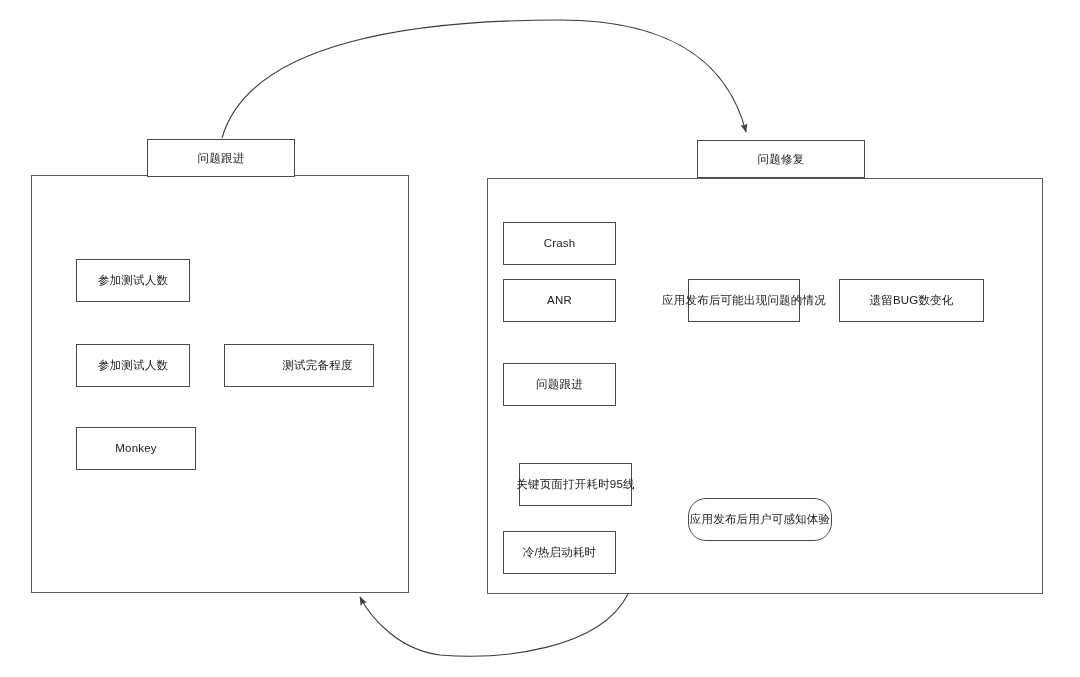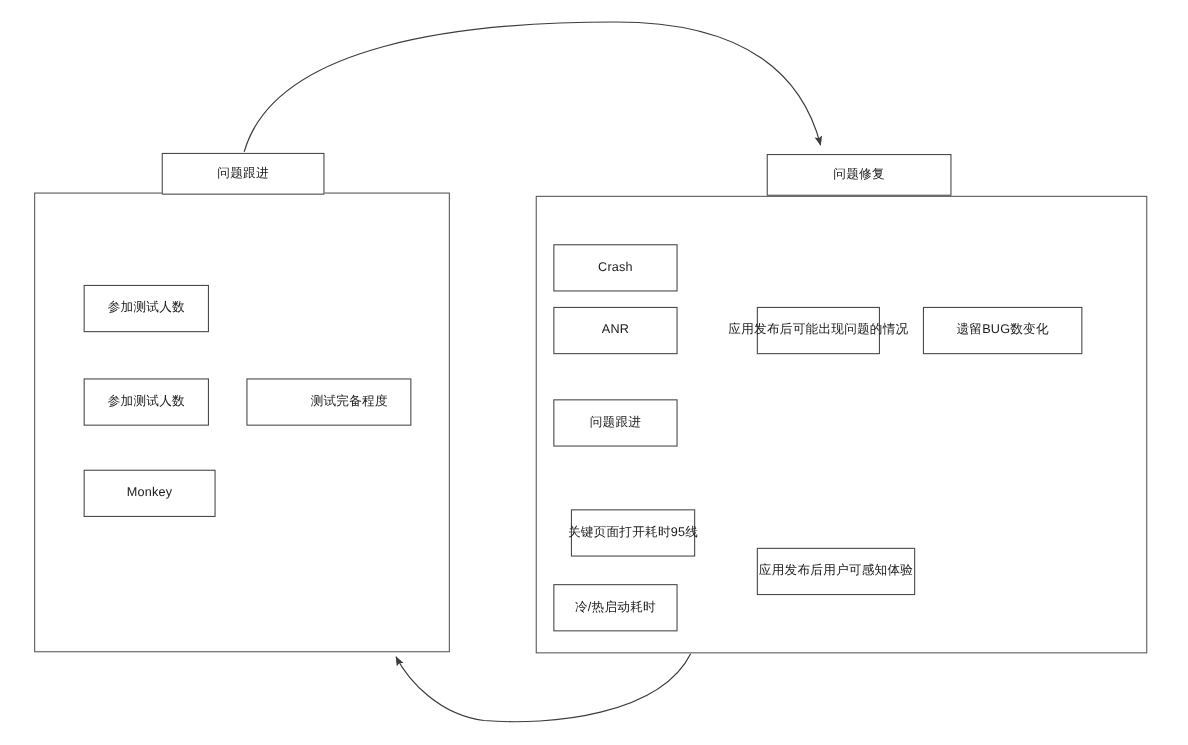--- a/index.html
+++ b/index.html
@@ -132,17 +132,17 @@
   </div>
 
   <div class="node" style="left:503px; top:463px; width:113px; height:43px;margin-left:16px;">
     <span class="node-label">关键页面打开耗时95线</span>
   </div>
 
   <div class="node" style="left:503px; top:531px; width:113px; height:43px;text-align:right;">
     <span class="node-label">冷/热启动耗时</span>
   </div>
 
-  <div class="node" style="left:688px; top:498px; width:144px; height:43px;">
+  <div class="node" style="left:688px; top:498px; width:144px; height:43px;border-radius:18px;">
     <span class="node-label">应用发布后用户可感知体验</span>
   </div>
 
 </div>
 
 </body></html>

